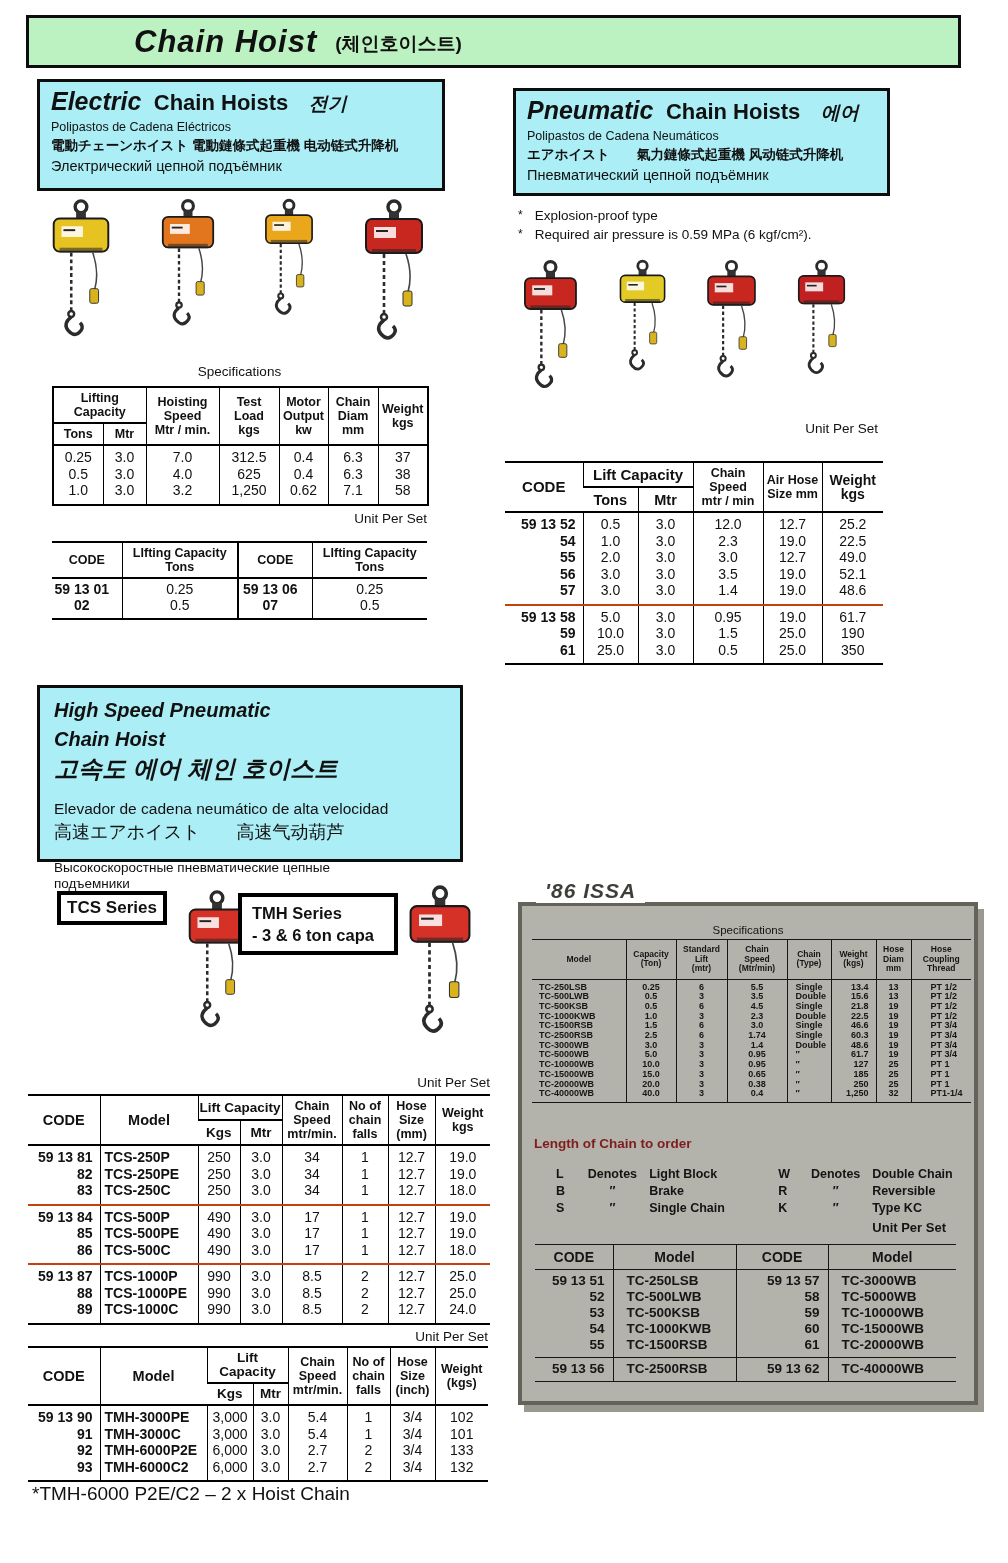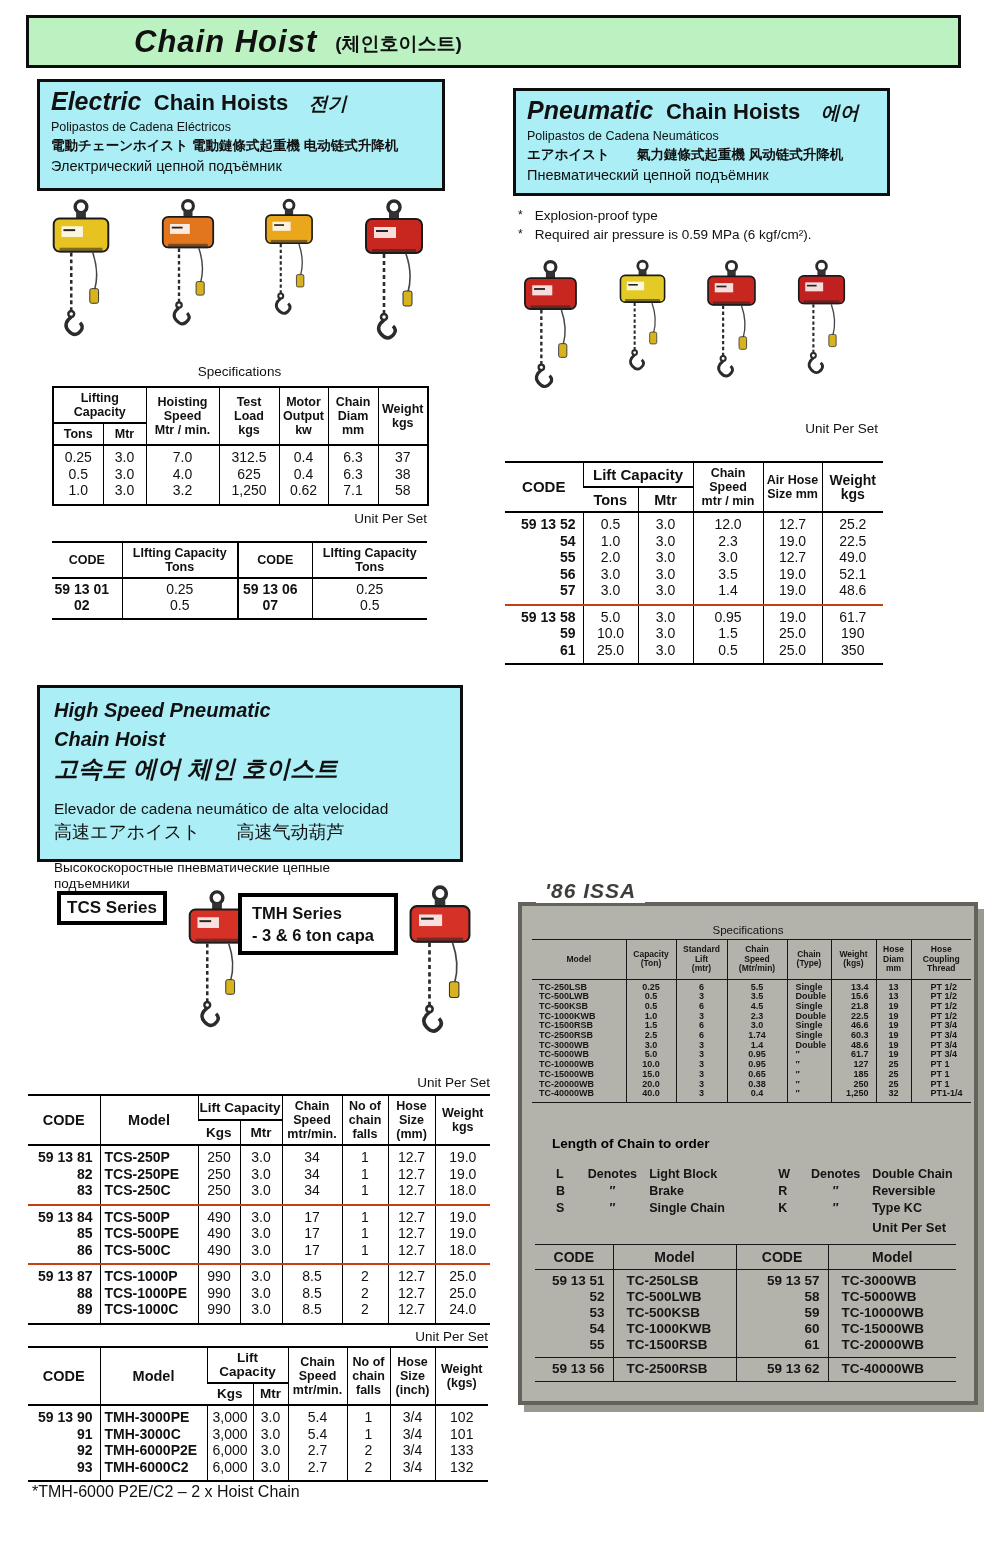--- a/index.html
+++ b/index.html
@@ -80,21 +80,21 @@
   #tmh-label{left:238px;top:893px;width:138px;border:4px solid #000;background:#fff;
              font-size:16.5px;font-weight:bold;padding:5px 4px 5px 10px;line-height:22px;}
   #tcs-photo{left:178px;top:888px;}
   #tmh-photo{left:398px;top:883px;}
   #tcs-unit{left:28px;top:1075px;width:462px;text-align:right;font-size:13.5px;}
   #tcs-table{left:28px;top:1094px;width:462px;}
   #tcs-table td:first-child,#tmh-table td:first-child{font-weight:bold;text-align:right;padding-right:7px;}
   #tcs-table td:nth-child(2),#tmh-table td:nth-child(2){font-weight:bold;text-align:left;padding-left:4px;}
   #tmh-unit{left:28px;top:1329px;width:460px;text-align:right;font-size:13.5px;}
   #tmh-table{left:28px;top:1346px;width:460px;}
-  #footnote{left:32px;top:1483px;font-size:16px;}
+  #footnote{left:32px;top:1483px;font-size:19px;}
 
   
   #issa-box{left:518px;top:902px;width:460px;height:503px;background:var(--issa-bg);
             border:4px solid #63635c;box-shadow:6px 7px 0 #99998f;box-sizing:border-box;}
   #issa-title{left:536px;top:879px;font-size:21px;font-weight:bold;font-style:italic;
               color:#3e3e39;background:#fff;padding:0 9px;letter-spacing:1px;}
   #issa-box .inner{position:absolute;}
   .issa-spec-title{top:18px;left:0;width:100%;text-align:center;font-size:11.5px;color:#151515;}
   .ti{border-top:1.5px solid #161616;border-bottom:1.5px solid #161616;color:#161616;}
   .ti th,.ti td{border-left:1px solid #161616;padding:0;text-align:center;}
@@ -103,21 +103,21 @@
   .ti tbody + tbody{border-top:1.5px solid #161616;}
   #issa-spec-table{left:10px;top:33px;width:439px;}
   #issa-spec-table th{font-size:8.5px;line-height:9.5px;font-weight:bold;white-space:pre-line;padding:5px 0;}
   #issa-spec-table td{font-size:9px;line-height:9.7px;font-weight:bold;}
   #issa-spec-table tbody tr:first-child td{padding-top:3px;}
   #issa-spec-table tbody tr:last-child td{padding-bottom:3px;}
   #issa-spec-table td:first-child{text-align:left;padding-left:7px;}
   #issa-spec-table td:nth-child(5){text-align:left;padding-left:8px;}
   #issa-spec-table td:nth-child(6){text-align:right;padding-right:7px;}
   #issa-spec-table td:nth-child(8){text-align:left;padding-left:19px;}
-  .issa-length{left:30px;top:230px;font-size:13.5px;font-weight:bold;color:#000000;}
+  .issa-length{left:12px;top:230px;font-size:13.5px;font-weight:bold;color:#7f1d1d;}
   .issa-legend{left:33px;top:260px;display:flex;gap:34px;}
   .plain td{border:none;font-size:12.5px;font-weight:600;line-height:15px;text-align:left;color:#141414;}
   .plain td:nth-child(2){text-align:center;}
   .issa-unit{right:28px;top:314px;font-size:13px;font-weight:bold;color:#141414;}
   #issa-code-table{left:13px;top:338px;width:421px;}
   #issa-code-table th{font-size:14px;font-weight:bold;padding:4px 0;}
   #issa-code-table td{font-size:13.5px;font-weight:bold;line-height:16px;}
   #issa-code-table td:nth-child(1),#issa-code-table td:nth-child(3){text-align:right;padding-right:8px;}
   #issa-code-table td:nth-child(2),#issa-code-table td:nth-child(4){text-align:left;padding-left:13px;}
   #issa-code-table tbody tr:first-child td{padding-top:3px;}

